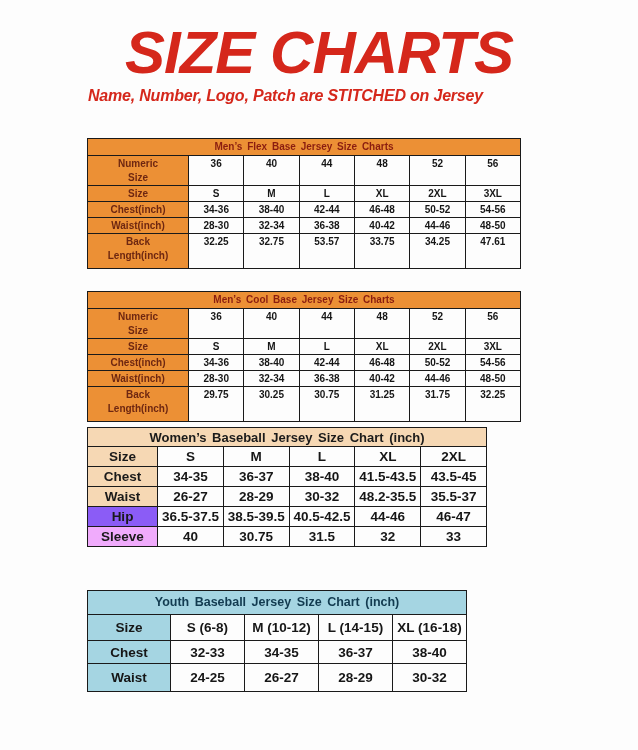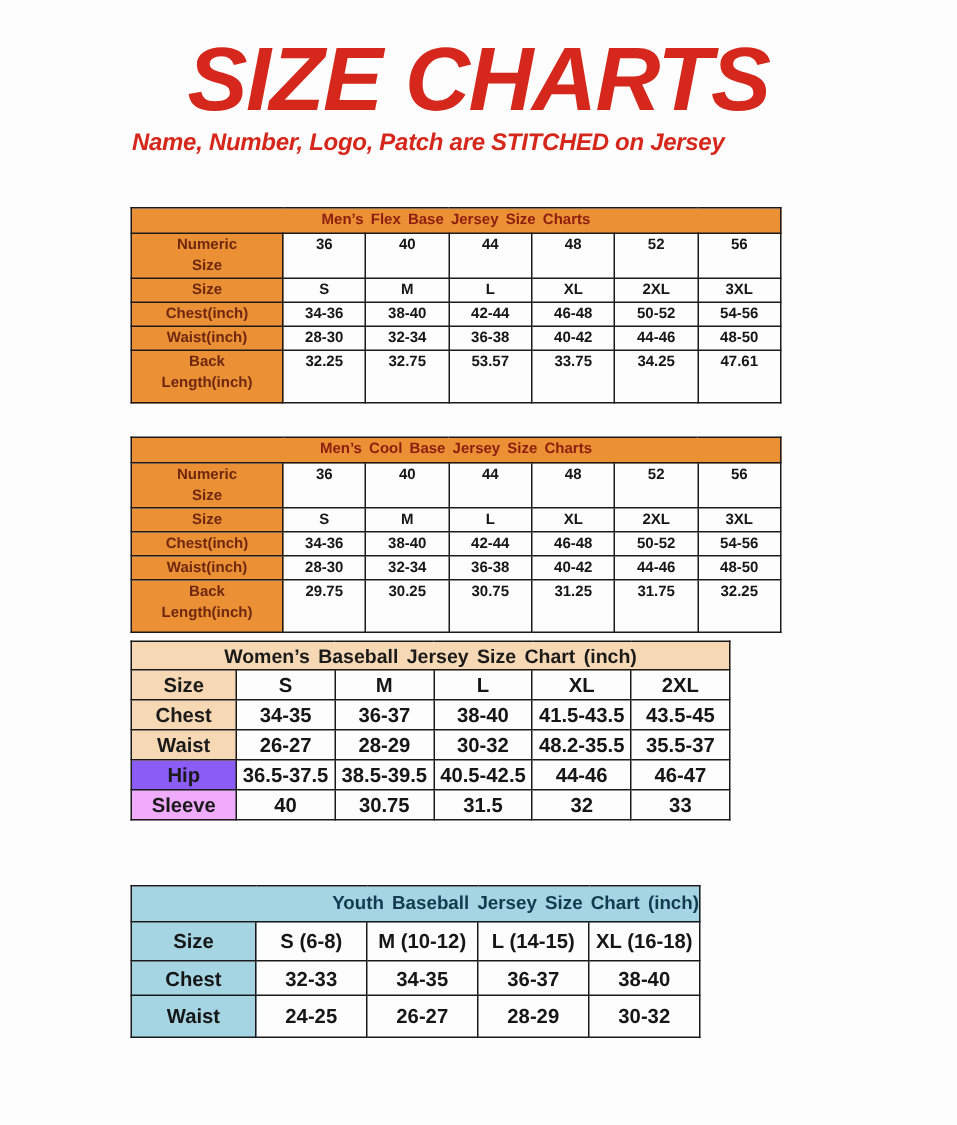--- a/index.html
+++ b/index.html
@@ -52,21 +52,21 @@
   .theme-peach tr.band td{font-size:13px;}
 
   
   .theme-blue{width:380px;font-size:13.5px;}
   .theme-blue col.c0{width:83px;}
   .theme-blue td{line-height:15px;}
   .theme-blue tr.band{height:24px;}
   .theme-blue tr.r0{height:26px;}
   .theme-blue tr.r1{height:23px;}
   .theme-blue tr.r2{height:28px;}
-  .theme-blue tr.band td{font-size:12.5px;text-align:right;}
+  .theme-blue tr.band td{font-size:12.5px;}
 </style>
 </head>
 <body>
 
 <div class="page">
   <div class="page-title">SIZE CHARTS</div>
   <div class="page-subtitle">Name, Number, Logo, Patch are STITCHED on Jersey</div>
 
   <div class="table-section" id="sec-0">
       <table class="size-table theme-orange">

